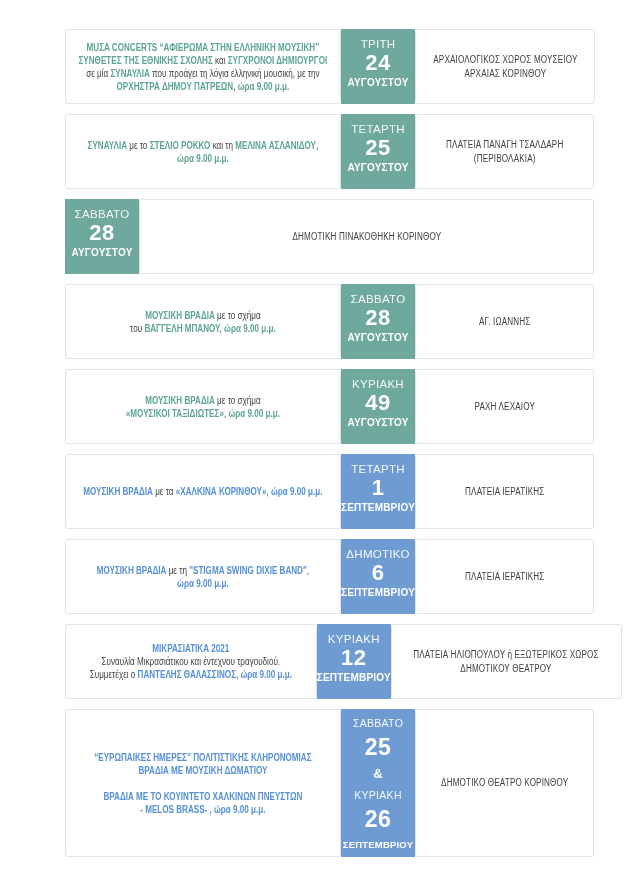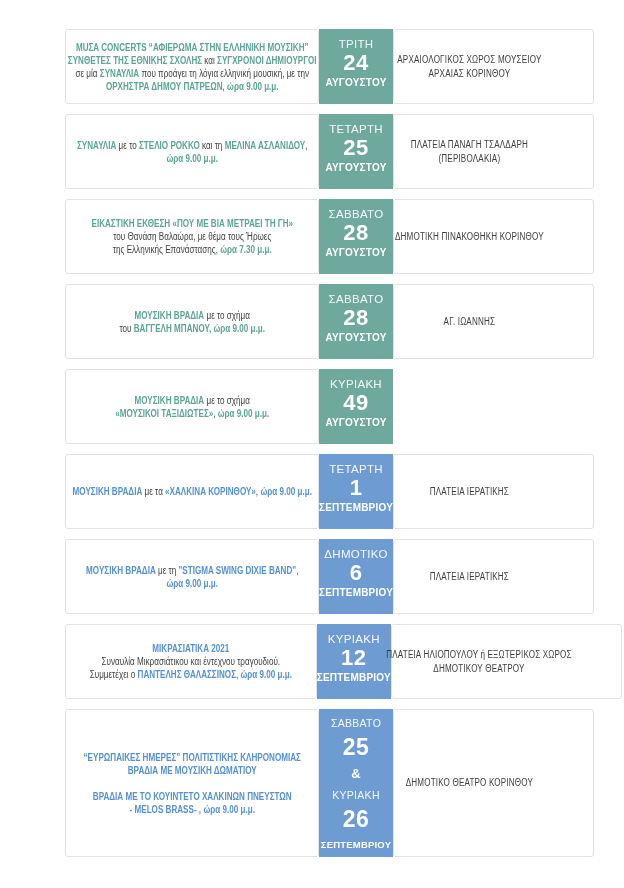--- a/index.html
+++ b/index.html
@@ -10,21 +10,21 @@
   html,body{margin:0;padding:0;}
   body{
     width:624px;height:888px;background:var(--page-bg);overflow:hidden;
     font-family:"Liberation Sans",sans-serif;
   }
   .events-table{padding:29px 30px 0 65px;width:624px;}
   .event-row{display:flex;height:75px;margin-bottom:10px;}
   .event-row.tall{height:148px;}
 
   .desc-box{
-    width:254px;border:1px solid var(--border);border-radius:3px;background:#fff;
+    width:276px;border:1px solid var(--border);border-radius:3px;background:#fff;
     display:flex;flex-direction:column;justify-content:center;text-align:center;
     overflow:visible;
   }
   .squeeze{width:124%;margin-left:-12%;transform:scaleX(0.81);transform-origin:50% 50%;}
   .desc-line{font-size:10px;line-height:13px;min-height:13px;white-space:nowrap;color:var(--dark);}
   .reg{color:var(--dark);font-weight:400;}
   .hl{font-weight:700;}
   .event-row.teal .hl{color:var(--teal-text);}
   .event-row.blue .hl{color:var(--blue-text);}
 
@@ -41,21 +41,20 @@
   .date-amp{font-size:13px;font-weight:700;line-height:1;}
   .event-row.tall .date-box{padding:8px 0 7px;}
   .event-row.tall .date-num{font-size:23px;}
   .event-row.tall .date-month{font-size:9.5px;}
   .event-row.tall .date-day{font-size:10.5px;}
 
   .loc-box{
     flex:1;border:1px solid var(--border);border-radius:3px;background:#fff;
     display:flex;flex-direction:column;justify-content:center;text-align:center;
     overflow:visible;
-    align-items:flex-end;
   }
   .loc-line{font-size:10px;line-height:14px;color:var(--dark);letter-spacing:.2px;white-space:nowrap;}
 </style>
 </head>
 <body>
 
 <div class="events-table">
     <div class="event-row teal">
       <div class="desc-box">
         <div class="squeeze">
@@ -90,27 +89,20 @@
         <div class="date-month">ΑΥΓΟΥΣΤΟΥ</div>
       </div>
       <div class="loc-box">
         <div class="squeeze">
           <div class="loc-line">ΠΛΑΤΕΙΑ ΠΑΝΑΓΗ ΤΣΑΛΔΑΡΗ</div>
           <div class="loc-line">(ΠΕΡΙΒΟΛΑΚΙΑ)</div>
         </div>
       </div>
     </div>
     <div class="event-row teal">
-      <div class="desc-box">
-        <div class="squeeze">
-          <div class="desc-line"><span class="hl">ΕΙΚΑΣΤΙΚΗ ΕΚΘΕΣΗ «ΠΟΥ ΜΕ ΒΙΑ ΜΕΤΡΑΕΙ ΤΗ ΓΗ»</span></div>
-          <div class="desc-line"><span class="reg">του Θανάση Βαλαώρα, με θέμα τους Ήρωες</span></div>
-          <div class="desc-line"><span class="reg">της Ελληνικής Επανάστασης, </span><span class="hl">ώρα 7.30 μ.μ.</span></div>
-        </div>
-      </div>
       <div class="date-box">
         <div class="date-day">ΣΑΒΒΑΤΟ</div>
         <div class="date-num">28</div>
         <div class="date-month">ΑΥΓΟΥΣΤΟΥ</div>
       </div>
       <div class="loc-box">
         <div class="squeeze">
           <div class="loc-line">ΔΗΜΟΤΙΚΗ ΠΙΝΑΚΟΘΗΚΗ ΚΟΡΙΝΘΟΥ</div>
         </div>
       </div>
@@ -137,20 +129,25 @@
       <div class="desc-box">
         <div class="squeeze">
           <div class="desc-line"><span class="hl">ΜΟΥΣΙΚΗ ΒΡΑΔΙΑ</span><span class="reg"> με το σχήμα</span></div>
           <div class="desc-line"><span class="hl">«ΜΟΥΣΙΚΟΙ ΤΑΞΙΔΙΩΤΕΣ»</span><span class="reg">, </span><span class="hl">ώρα 9.00 μ.μ.</span></div>
         </div>
       </div>
       <div class="date-box">
         <div class="date-day">ΚΥΡΙΑΚΗ</div>
         <div class="date-num">49</div>
         <div class="date-month">ΑΥΓΟΥΣΤΟΥ</div>
+      </div>
+      <div class="loc-box">
+        <div class="squeeze">
+          <div class="loc-line">ΡΑΧΗ ΛΕΧΑΙΟΥ</div>
+        </div>
       </div>
     </div>
     <div class="event-row blue">
       <div class="desc-box">
         <div class="squeeze">
           <div class="desc-line"><span class="hl">ΜΟΥΣΙΚΗ ΒΡΑΔΙΑ</span><span class="reg"> με τα </span><span class="hl">«ΧΑΛΚΙΝΑ ΚΟΡΙΝΘΟΥ»</span><span class="reg">, </span><span class="hl">ώρα 9.00 μ.μ.</span></div>
         </div>
       </div>
       <div class="date-box">
         <div class="date-day">ΤΕΤΑΡΤΗ</div>

